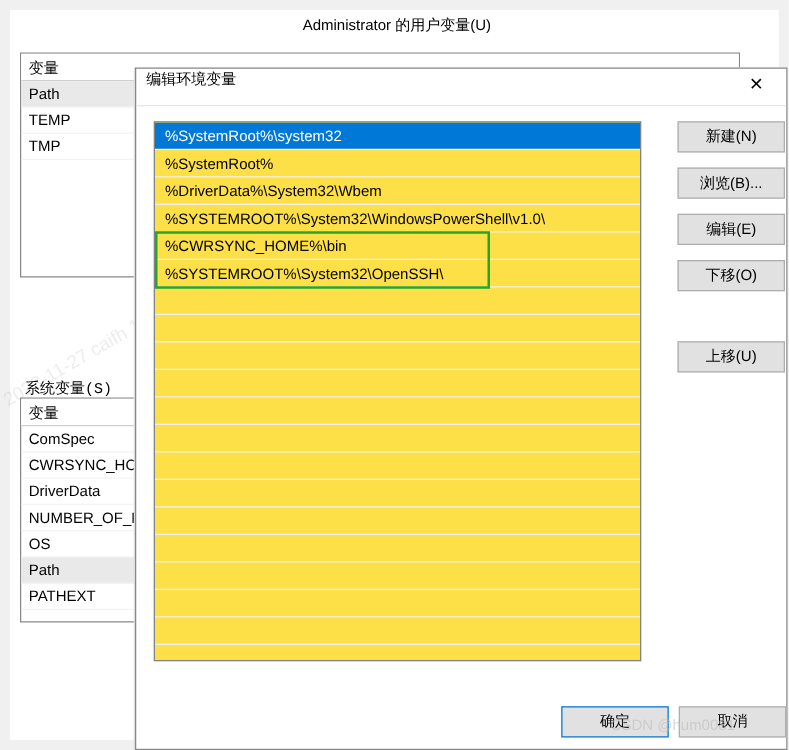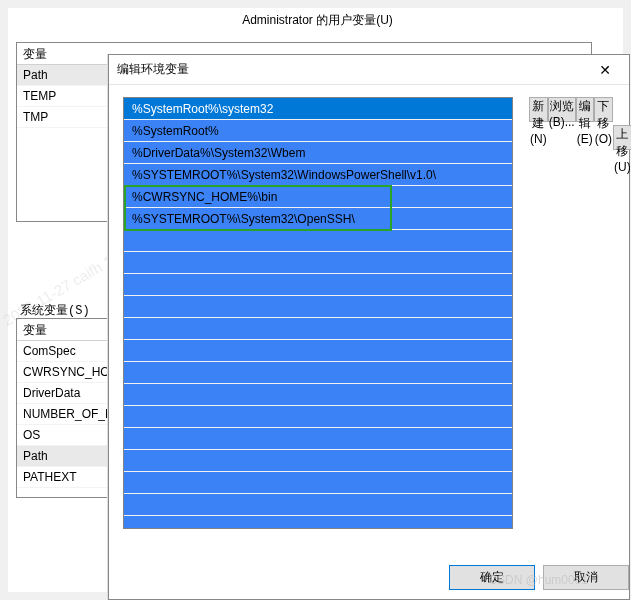--- a/index.html
+++ b/index.html
@@ -51,42 +51,42 @@
       position: absolute;
       left: 108px; top: 54px;
       width: 522px; height: 546px;
       background: #fff;
       border: 1px solid #888;
       box-shadow: -1px 0 0 #ddd;
     }
     .dlg-titlebar {
       height: 30px;
       display: flex;
-      align-items: center;
+      align-items: flex-start;
       padding: 0 8px;
       border-bottom: 1px solid #e5e5e5;
     }
     .dlg-title { flex: 1; font-size: 12px; }
     .dlg-close {
       width: 32px; height: 24px;
       display: flex; align-items: center; justify-content: center;
       cursor: pointer;
       font-size: 14px;
     }
     .dlg-body {
       position: absolute;
       top: 30px; left: 0; right: 0; bottom: 44px;
       padding: 14px;
     }
     .path-list {
       position: absolute;
       left: 14px; top: 12px;
       width: 390px; height: 432px;
       border: 1px solid #838383;
-      background: #3b82f6;
+      background: #fde047;
       overflow: hidden;
     }
     .path-row {
       height: 22px; line-height: 22px;
       padding: 0 8px;
       font-size: 12px;
       border-bottom: 1px solid #f1f1f1;
       white-space: nowrap;
       overflow: hidden;
     }
@@ -95,23 +95,23 @@
       background: #0078d7;
       color: #fff;
     }
     .green-box {
       position: absolute;
       border: 2px solid #28a428;
       pointer-events: none;
     }
     .btn-col {
       position: absolute;
-      right: 14px; top: 12px;
+      right: 1px; top: 12px;
       width: 86px;
-      display: flex; flex-direction: row;
+      display: flex; flex-direction: column;
     }
     .btn {
       width: 86px; height: 25px;
       background: #e1e1e1;
       border: 1px solid #adadad;
       font-family: inherit; font-size: 12px;
       cursor: pointer;
       margin-bottom: 12px;
     }
     .btn.gap-lg { margin-top: 28px; }

